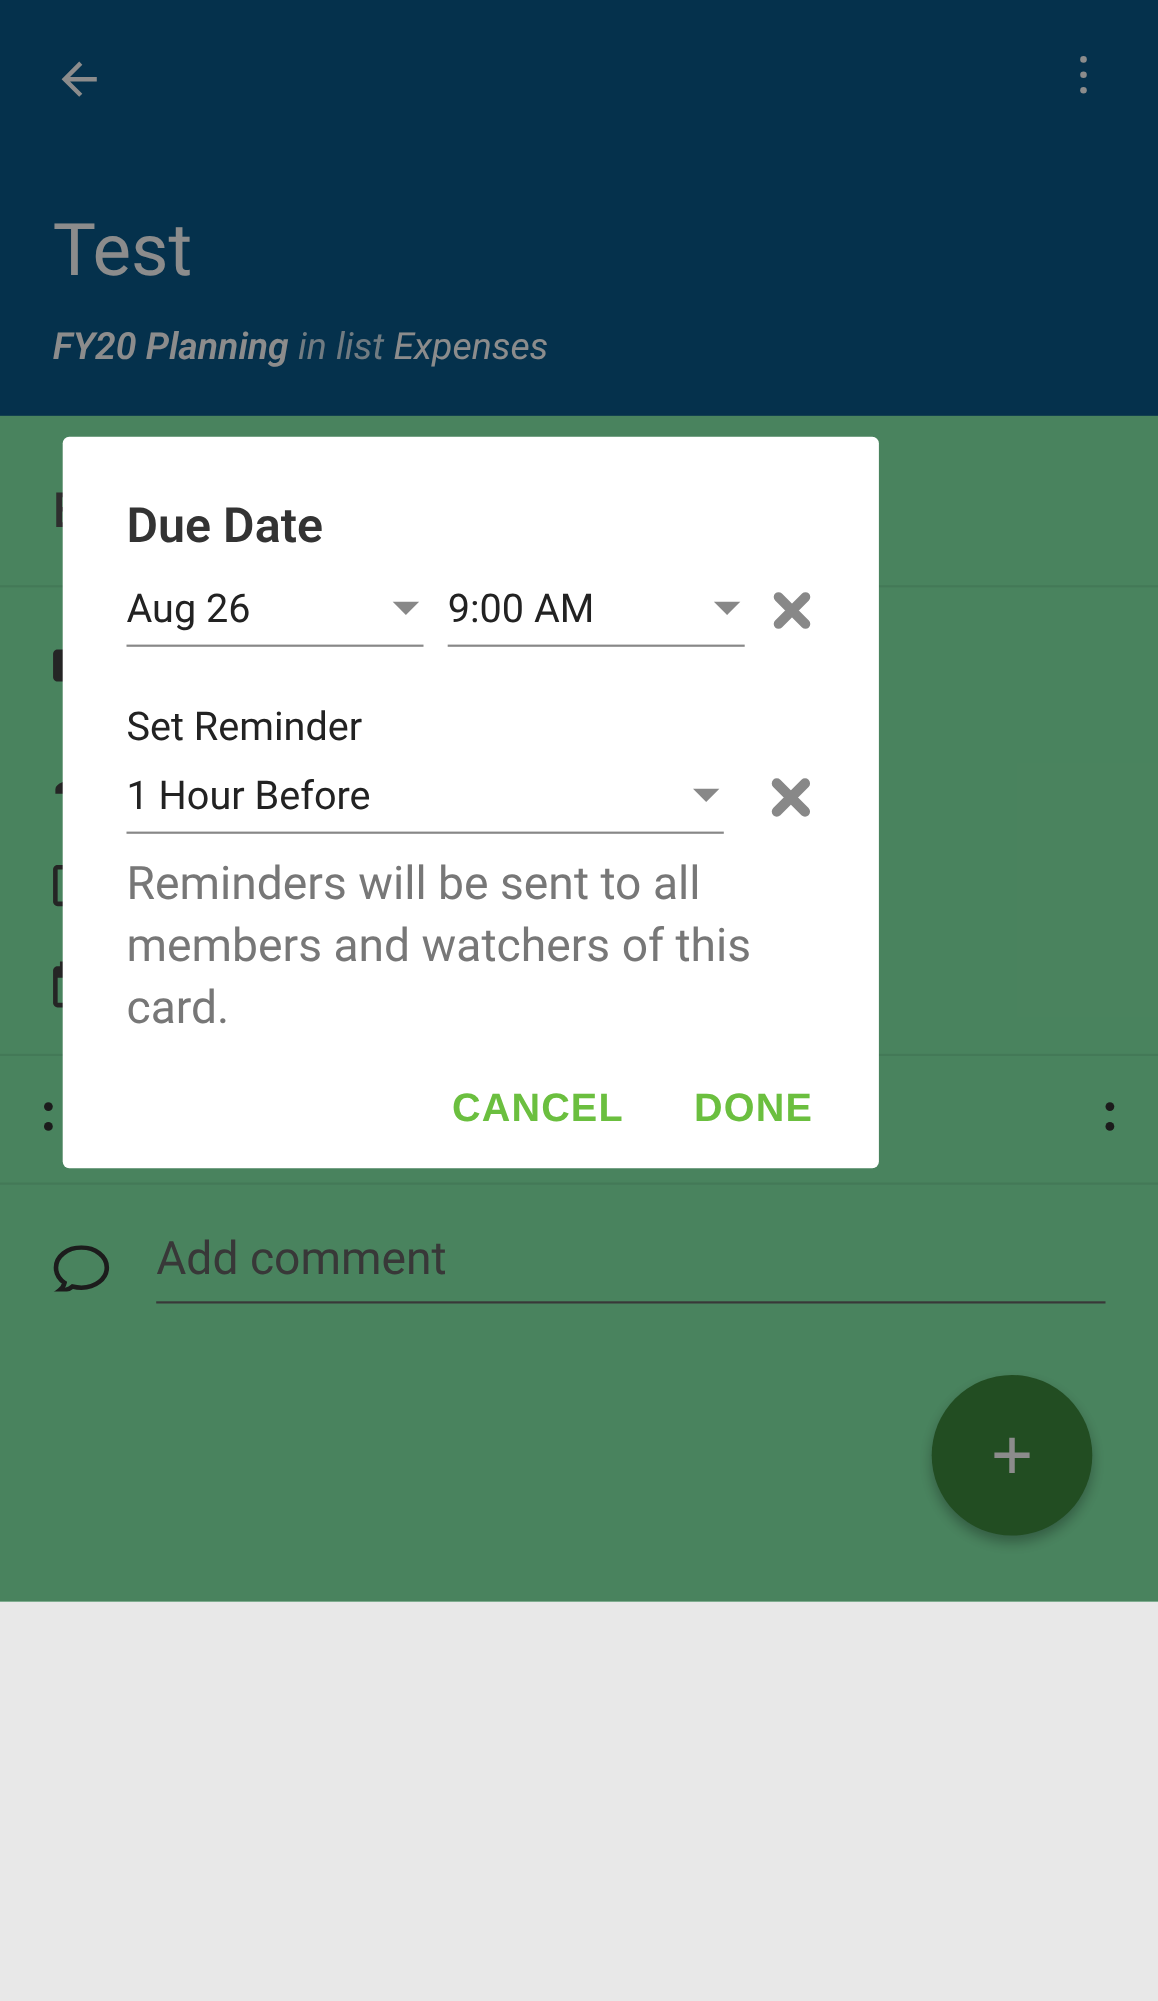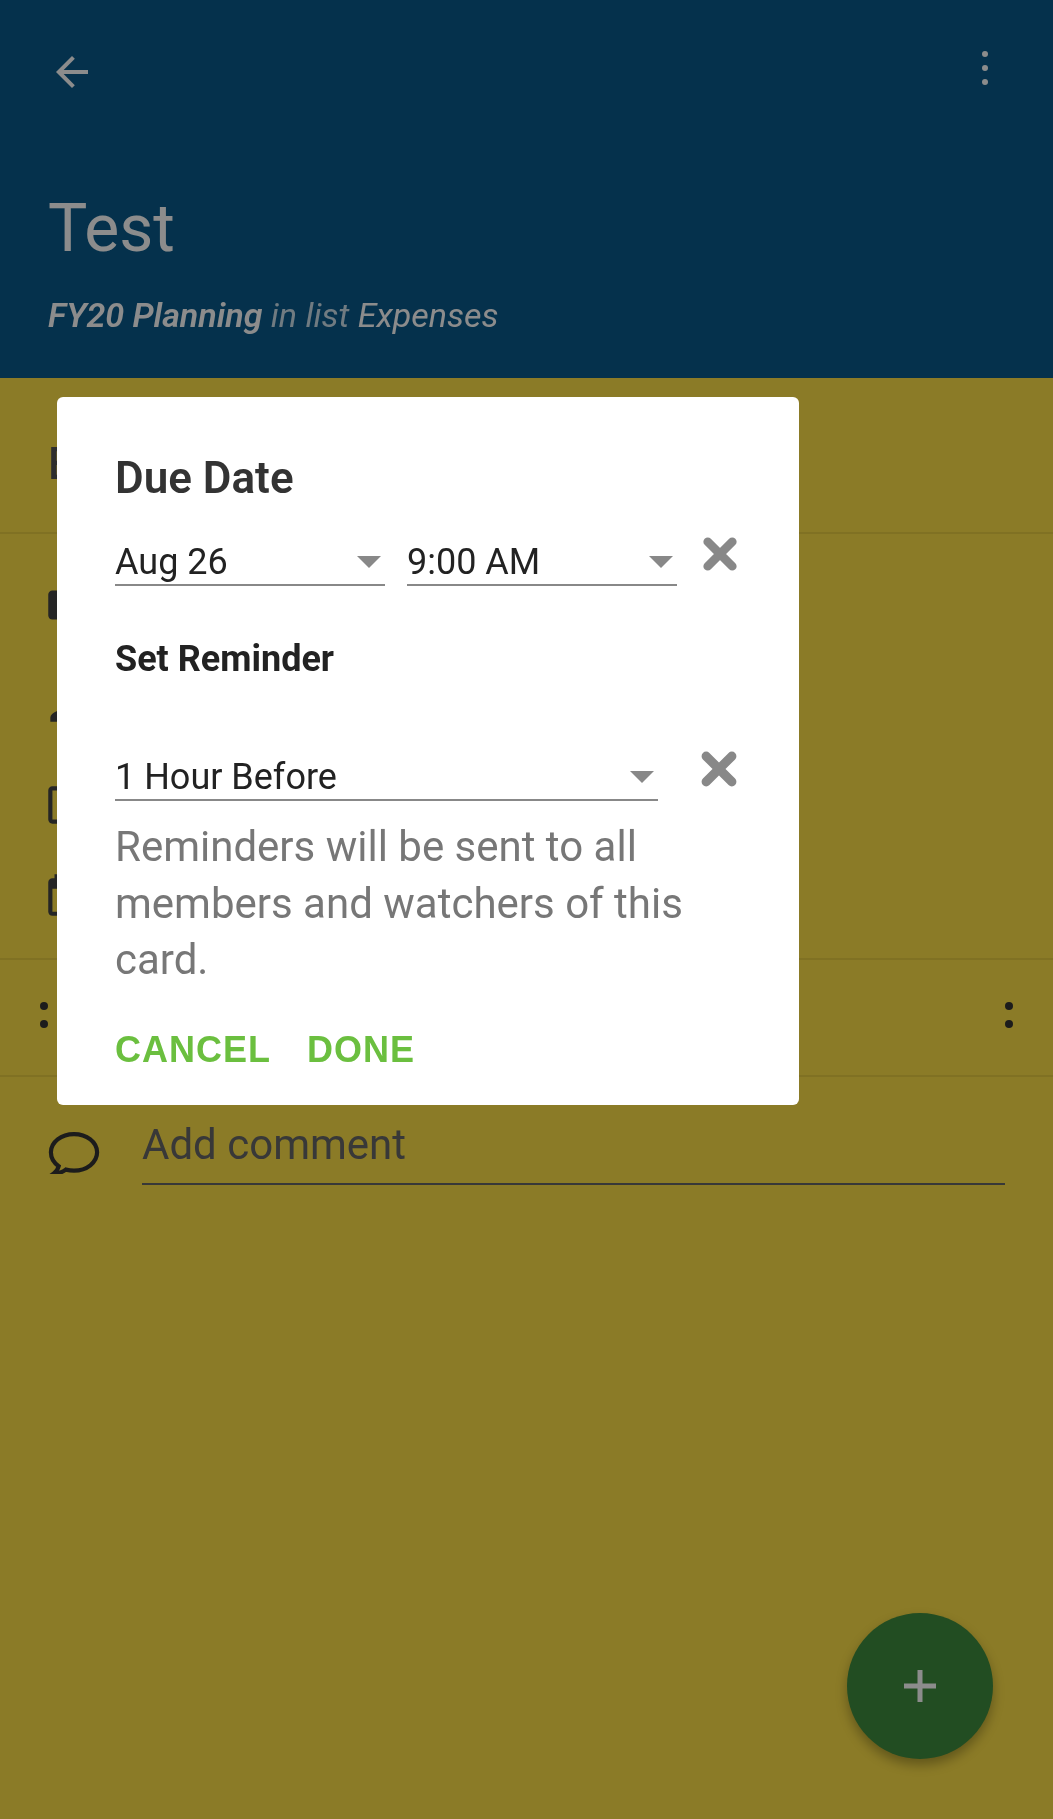--- a/index.html
+++ b/index.html
@@ -1,18 +1,18 @@
 <!DOCTYPE html>
 <html><head>
   <meta charset="utf-8">
   <style>
     * { box-sizing: border-box; margin: 0; padding: 0; }
     html, body { width: 1053px; height: 1819px; overflow: hidden; font-family: -apple-system, BlinkMacSystemFont, 'Segoe UI', Roboto, Helvetica, Arial, sans-serif; background: #e8e8e8; }
     
-    .screen { position: relative; width: 1053px; height: 1819px; background: #fde047; }
+    .screen { position: relative; width: 1053px; height: 1456px; background: #86efac; }
     
     
     .header { background: #0a5a8a; height: 378px; padding: 0 48px; position: relative; }
     .back-arrow { position: absolute; top: 48px; left: 48px; width: 48px; height: 48px; fill: #fff; }
     .more-dots { position: absolute; top: 48px; right: 48px; width: 40px; height: 40px; display: flex; flex-direction: column; justify-content: center; align-items: center; gap: 8px; }
     .more-dots span { width: 6px; height: 6px; background: #fff; border-radius: 50%; display: block; }
     .card-title { position: absolute; top: 190px; left: 48px; color: #fff; font-size: 66px; font-weight: 400; }
     .card-subtitle { position: absolute; top: 295px; left: 48px; font-size: 34px; font-style: italic; color: #cde0ec; }
     .card-subtitle .board { color: #fff; font-weight: 600; font-style: italic; margin-top: 26px; }
     .card-subtitle .inlist { font-style: italic; color: #cde0ec; }
@@ -28,32 +28,32 @@
     .fab svg { width: 48px; height: 48px; fill: #fff; stroke: #fff; }
     
     
     .scrim { position: absolute; inset: 0; background: rgba(0,0,0,0.45); }
     
     
     .dialog { position: absolute; top: 397px; left: 57px; width: 742px; background: #fff; border-radius: 6px; padding: 55px 58px 34px 58px; }
     .dialog-title { font-size: 44px; font-weight: 600; color: #333; margin-bottom: 28px; }
     
     .row { display: flex; align-items: flex-end; gap: 22px; margin-bottom: 52px; }
-    .spinner { flex: 1; border-bottom: 2px solid #888; padding-bottom: 1px; display: flex; align-items: center; justify-content: space-between; font-size: 36px; color: #222; }
+    .spinner { flex: 1; border-bottom: 2px solid #888; padding-bottom: 12px; display: flex; align-items: center; justify-content: space-between; font-size: 36px; color: #222; }
     .spinner.date { flex: 0 0 270px; }
     .spinner.time { flex: 0 0 270px; }
     .caret { width: 0; height: 0; border-left: 12px solid transparent; border-right: 12px solid transparent; border-top: 12px solid #888; margin-right: 4px; }
     .close-x { width: 44px; height: 44px; margin-left: auto; fill: none; stroke: #888; stroke-width: 5; stroke-linecap: round; align-self: center; margin-bottom: 10px; }
     
-    .section-label { font-size: 36px; font-weight: 700; color: #222; margin-bottom: 67px; }
+    .section-label { font-size: 36px; font-weight: 400; color: #222; margin-bottom: 20px; }
     .spinner.wide { flex: 0 0 543px; }
     
     .helper { font-size: 42px; color: #777; line-height: 1.35; margin-top: 18px; margin-bottom: 40px; }
     
-    .actions { display: flex; gap: 36px; padding-right: 2px; }
+    .actions { display: flex; justify-content: flex-end; gap: 64px; padding-right: 2px; }
     .btn-flat { font-size: 36px; font-weight: 600; color: #6bbf3f; letter-spacing: 1px; background: none; border: none; cursor: pointer; }
     
     
     .bg-letter { position: absolute; top: 438px; left: 48px; font-size: 44px; font-weight: 500; color: #555; }
     
     
     .side-icon { position: absolute; left: 42px; width: 50px; height: 50px; fill: #444; }
     
     
     .dots-handle { position: absolute; top: 1002px; left: 40px; display: grid; grid-template-columns: repeat(3, 8px); grid-gap: 10px; }

